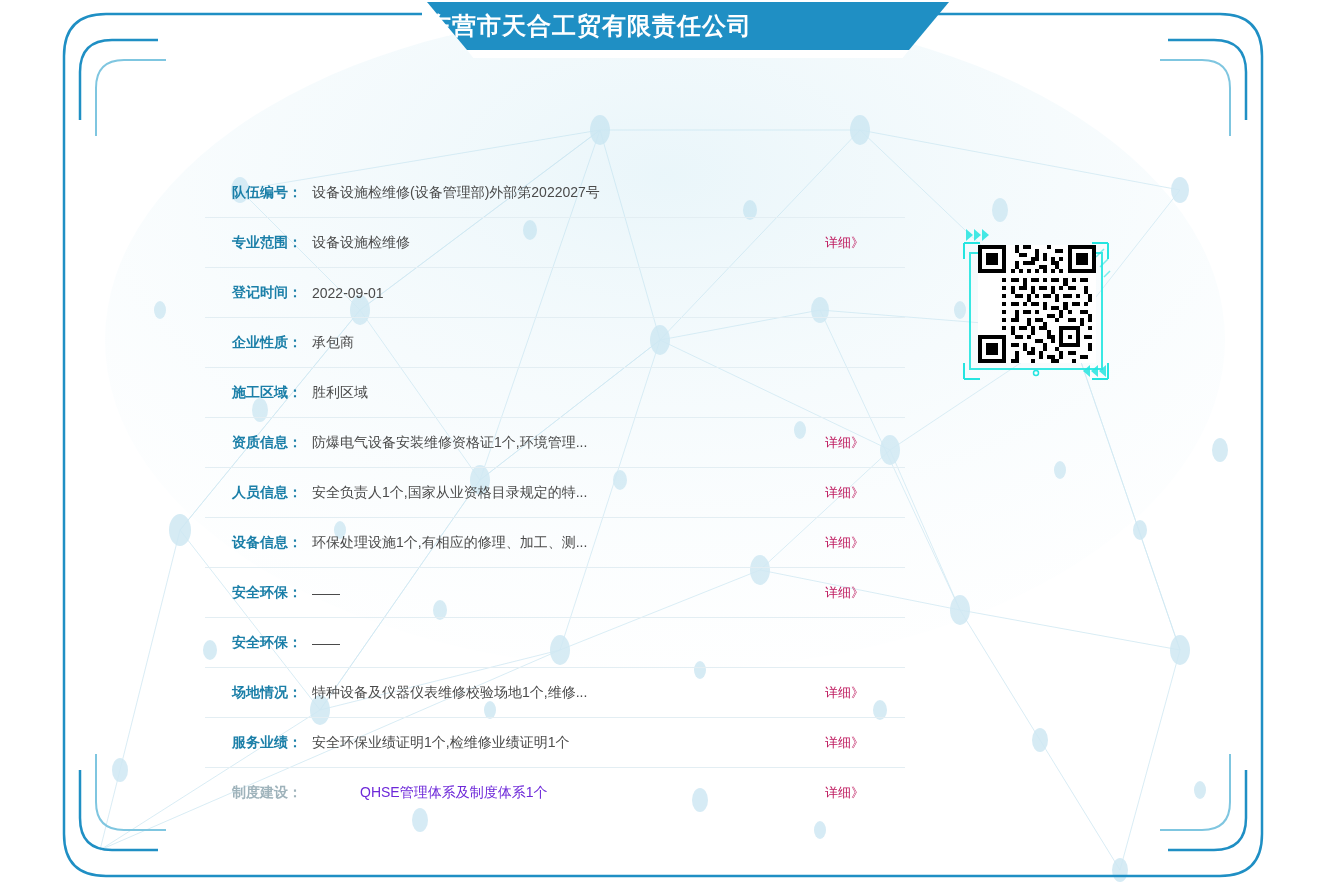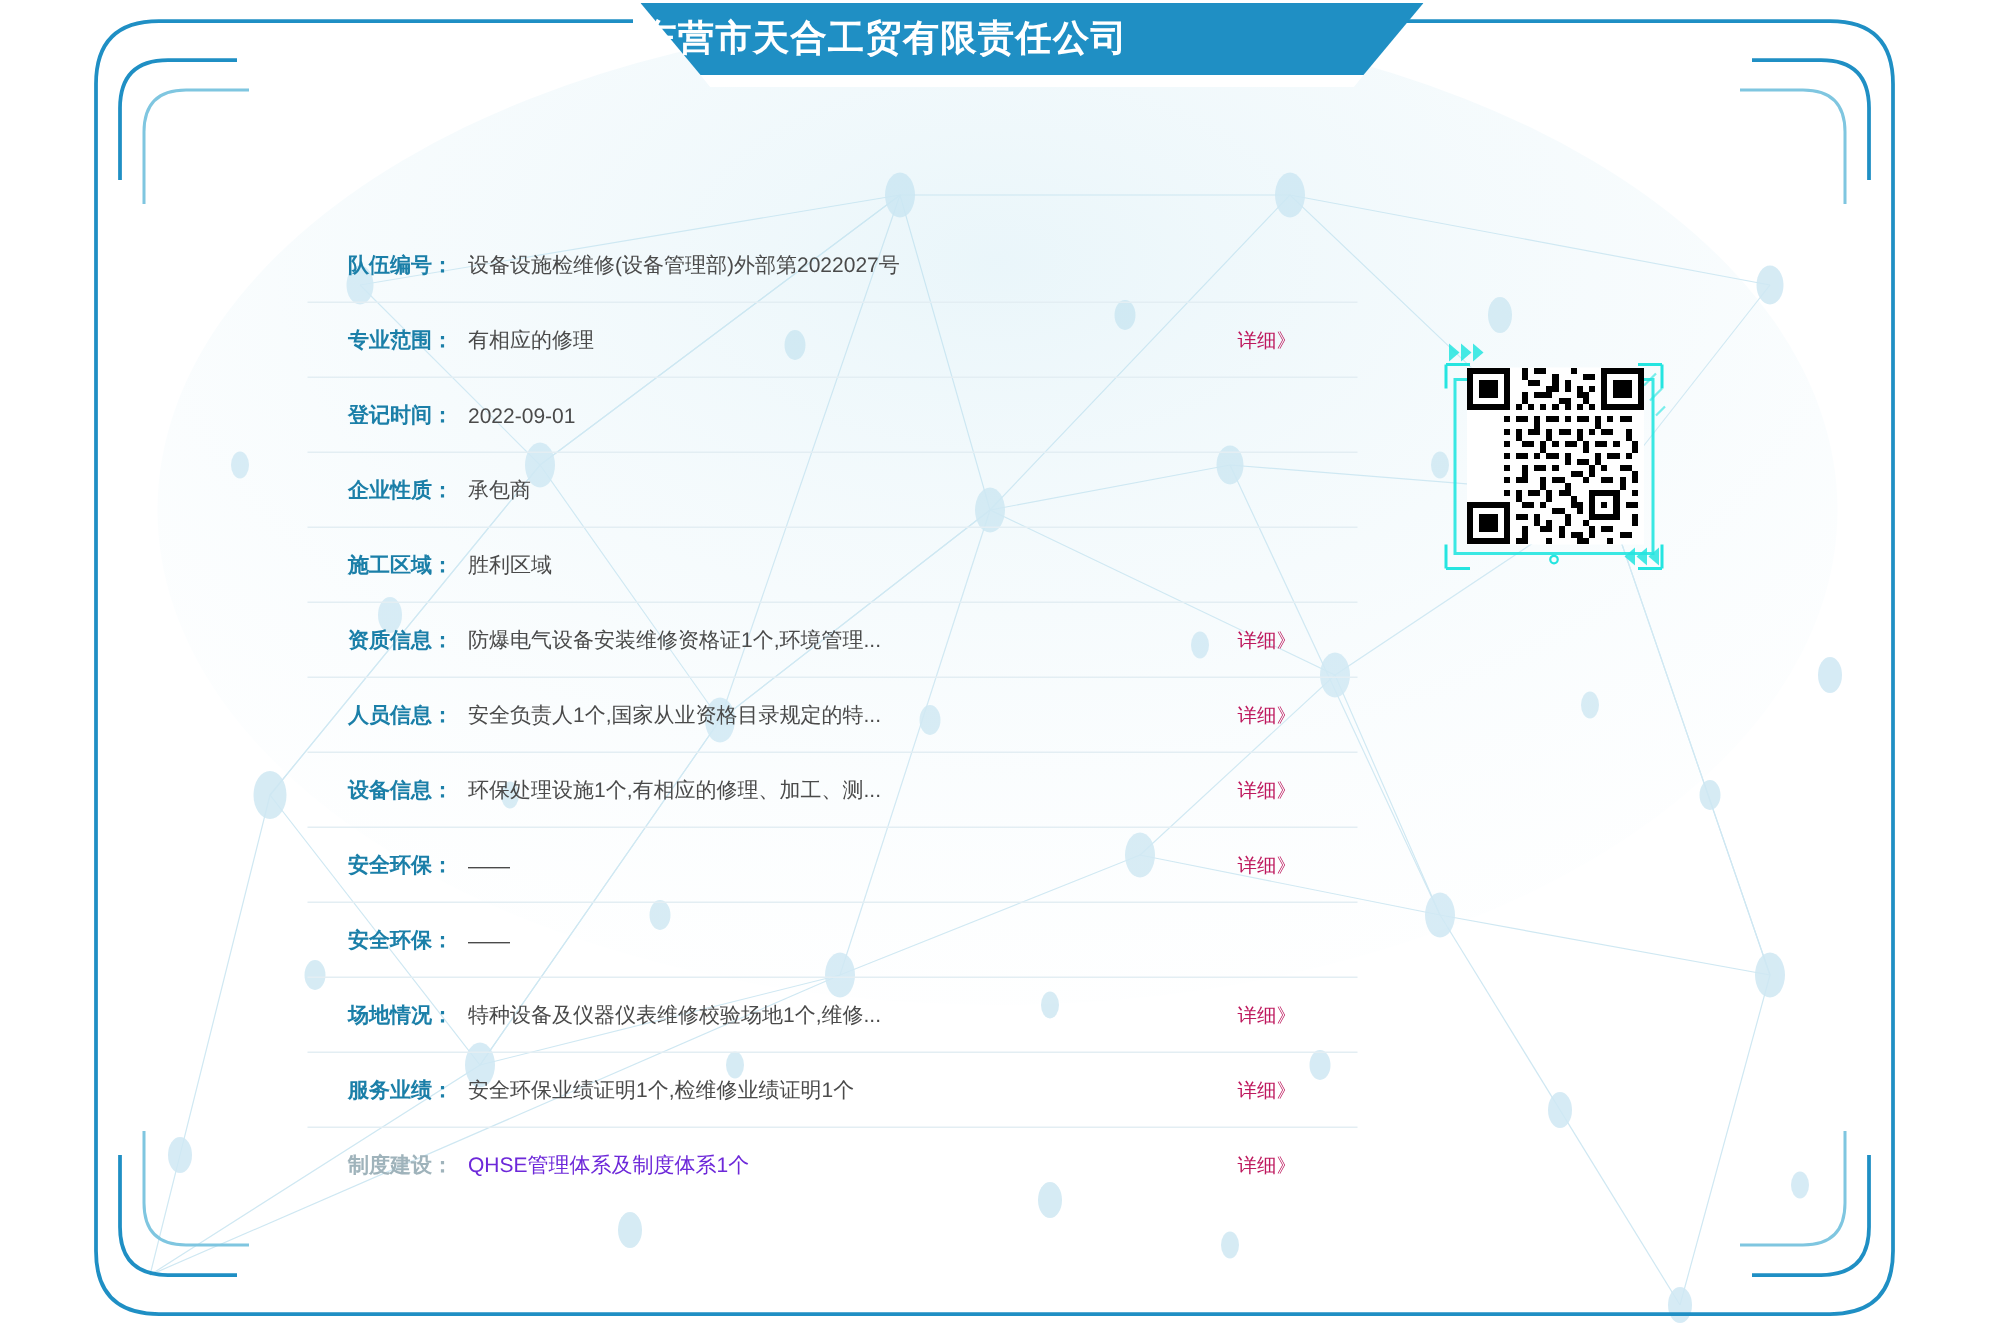--- a/index.html
+++ b/index.html
@@ -56,32 +56,32 @@
     color: #ffffff;
     font-size: 24px;
     font-weight: bold;
     letter-spacing: 1px;
     z-index: 6;
   }
 
   
   .info-table {
     position: absolute;
-    left: 205px; top: 152px;
+    left: 205px; top: 168px;
     width: 700px;
     z-index: 4;
   }
   .info-row {
     position: relative;
     height: 50px;
     display: flex;
     align-items: center;
     border-bottom: 1px solid #e3eef3;
   }
-  .info-row:last-child { border-bottom: none; }
+  .info-row:last-child { border-bottom: none; gap: 48px; }
   .info-label {
     width: 97px;
     text-align: right;
     color: #1b7fa8;
     font-size: 14px;
     font-weight: bold;
     flex: 0 0 97px;
     white-space: nowrap;
   }
   .info-label.dim { color: #9fb3bb; }
@@ -229,21 +229,21 @@
 
   <div class="info-table">
 
     <div class="info-row">
       <div class="info-label">队伍编号：</div>
       <div class="info-value">设备设施检维修(设备管理部)外部第2022027号</div>
     </div>
 
     <div class="info-row">
       <div class="info-label">专业范围：</div>
-      <div class="info-value">有相应的修理</div>
+      <div class="info-value">设备设施检维修</div>
       <div class="detail-link">详细》</div>
     </div>
 
     <div class="info-row">
       <div class="info-label">登记时间：</div>
       <div class="info-value">2022-09-01</div>
     </div>
 
     <div class="info-row">
       <div class="info-label">企业性质：</div>

